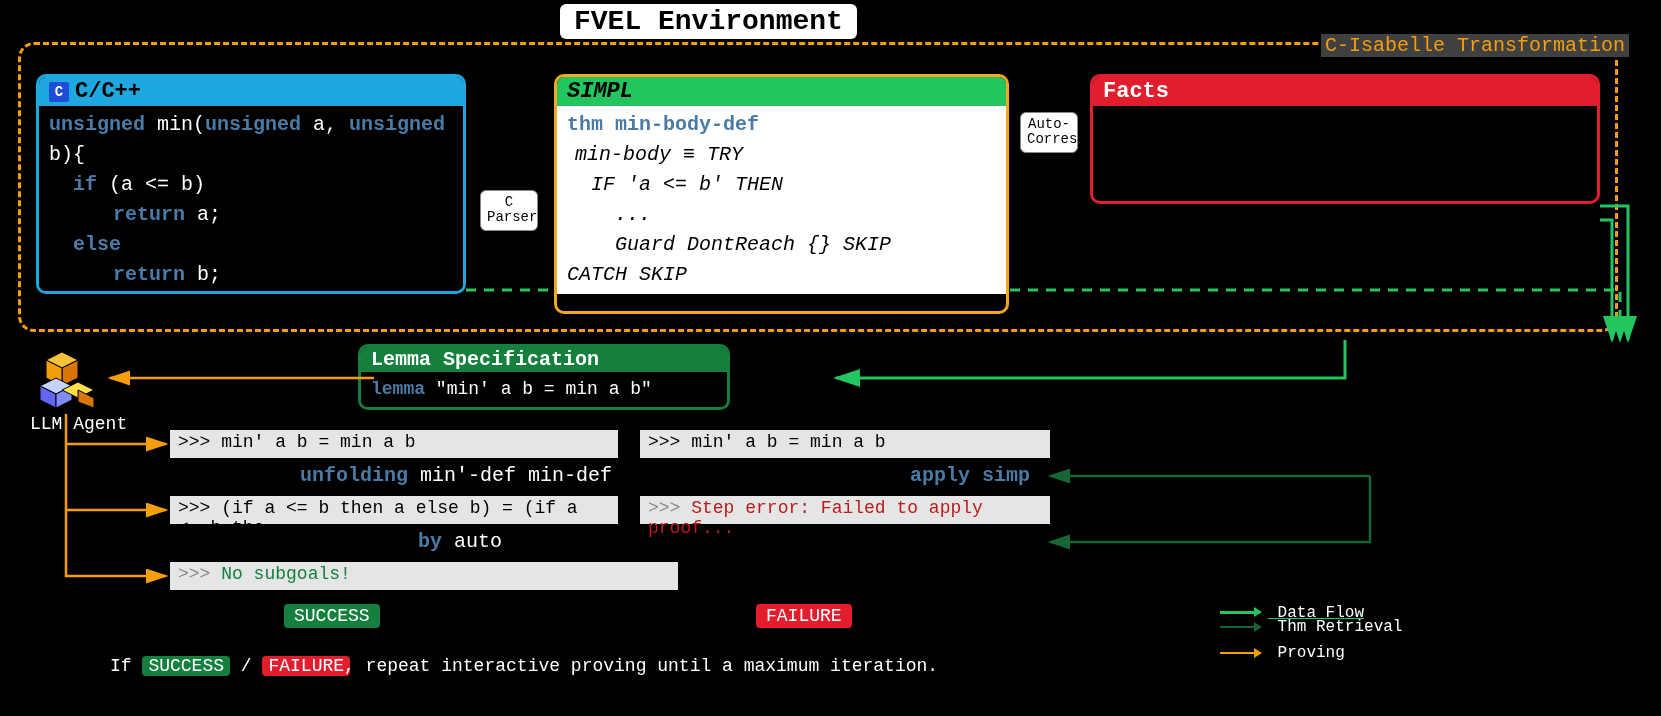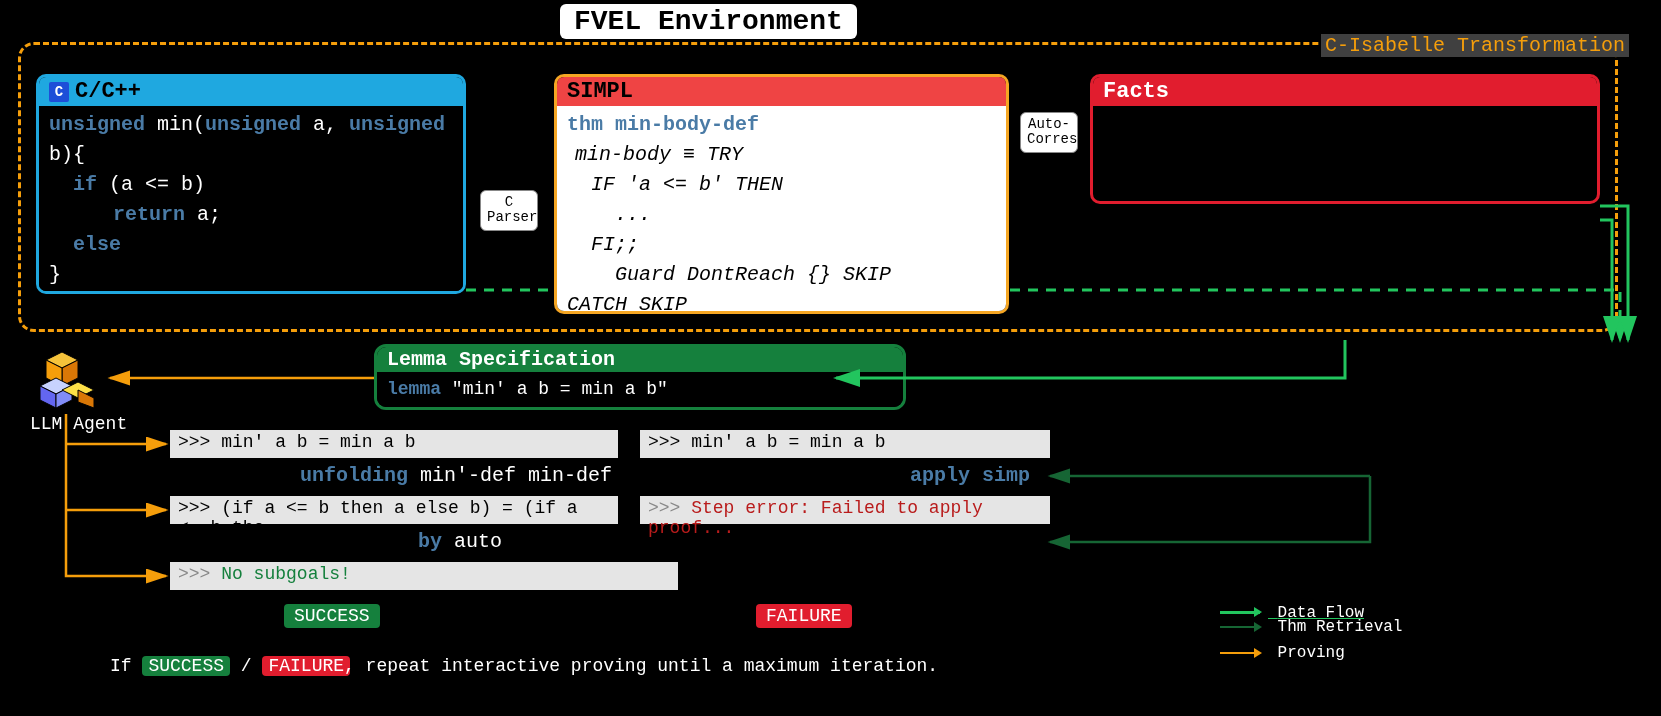--- a/index.html
+++ b/index.html
@@ -54,28 +54,28 @@
     padding: 4px 10px;
     font-size: 20px;
     line-height: 1.5;
   }
   
   #p-ccpp { left: 36px; top: 74px; width: 430px; height: 220px; border-color:#1fa8e0; }
   #p-ccpp .panel-head { background:#1fa8e0; }
   #p-ccpp .panel-body { background:#000; color:#fff; }
   
   #p-simpl { left: 554px; top: 74px; width: 455px; height: 240px; border-color:#f5a623; }
-  #p-simpl .panel-head { background:#ef4444; }
+  #p-simpl .panel-head { background:#22c55e;font-style:italic; }
   #p-simpl .panel-body { background:#fff; color:#000; font-style: italic; }
   
   #p-facts { left: 1090px; top: 74px; width: 510px; height: 130px; border-color:#e11d2e; }
   #p-facts .panel-head { background:#e11d2e; color:#fff;}
   #p-facts .panel-body { background:#000; color:#fff; }
   
-  #p-lemma { left: 374px; top: 344px; width: 532px; height: 66px; border-color:#15803d;border-radius:12px; }
+  #p-lemma { left: 358px; top: 344px; width: 372px; height: 66px; border-color:#15803d; }
   #p-lemma .panel-head { background:#15803d; color:#fff; font-size:20px; padding:1px 10px;}
   #p-lemma .panel-body { background:#000; color:#fff; font-size:18px;}
   .kw { color:#4a7ba6; font-weight:bold; }
   .kw2 { color:#4a7ba6; font-weight:bold; }
   .small-label {
     position: absolute;
     background:#fff; color:#000;
     border:1px solid #888;
     border-radius:6px;
     font-size:14px;
@@ -150,34 +150,34 @@
     <span class="c-icon">C</span>
     <span>C/C++</span>
   </div>
   <div class="panel-body">
     <div>
       <span class="kw">unsigned</span><span> min(</span><span class="kw">unsigned</span><span> a, </span><span class="kw">unsigned</span><span> b){</span>
     </div>
     <div style="padding-left:24px;"><span class="kw">if</span><span> (a &lt;= b)</span></div>
     <div style="padding-left:64px;"><span class="kw">return</span><span> a;</span></div>
     <div style="padding-left:24px;"><span class="kw">else</span></div>
+    <div style="padding-left:64px;"><span class="kw">return</span><span> b;</span></div>
     <div>}</div>
   </div>
 </div>
 
 <div id="p-simpl" class="panel">
   <div class="panel-head">
     <span>SIMPL</span>
   </div>
   <div class="panel-body">
     <div class="kw2" style="font-style:normal;">thm min-body-def</div>
     <div style="padding-left:8px;">min-body ≡ TRY</div>
     <div style="padding-left:24px;">IF 'a &lt;= b' THEN</div>
     <div style="padding-left:48px;">...</div>
-    <div style="padding-left:24px;">FI;;</div>
     <div style="padding-left:48px;">Guard DontReach {} SKIP</div>
     <div>CATCH SKIP</div>
   </div>
 </div>
 
 <div id="p-facts" class="panel">
   <div class="panel-head">
     <span>Facts</span>
   </div>
 </div>

